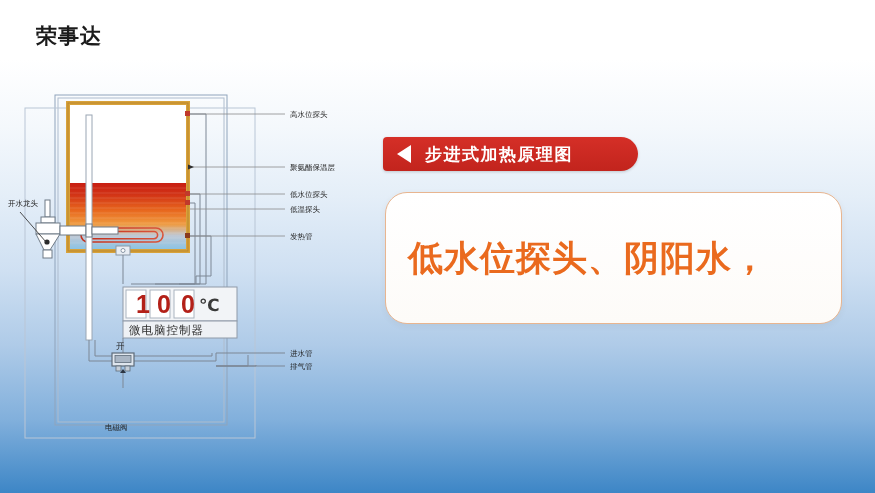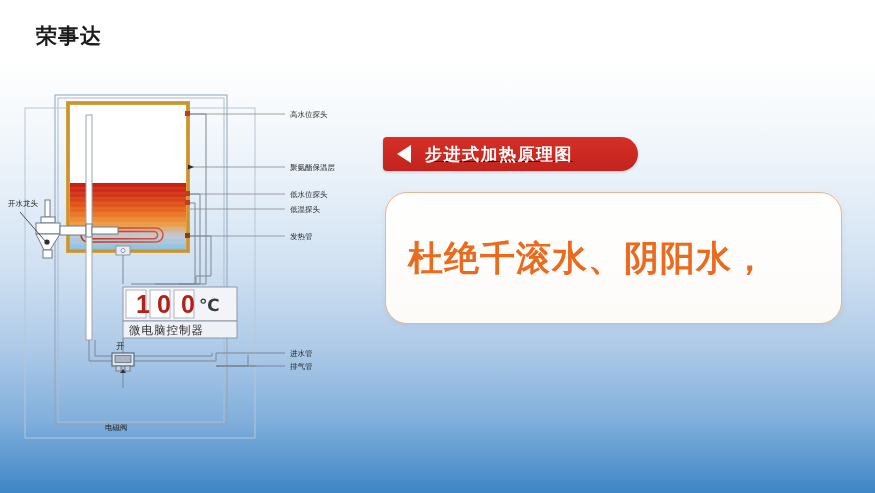--- a/index.html
+++ b/index.html
@@ -31,21 +31,20 @@
 
   
   #banner{
     position:absolute;left:383px;top:137px;
     height:34px;width:255px;
     background:linear-gradient(180deg,#d52f27,#c2241d);
     border-radius:4px 17px 17px 4px;
     display:flex;align-items:center;gap:14px;
     padding:0 16px 0 14px;box-sizing:border-box;
     box-shadow:0 1px 3px rgba(0,0,0,.18);
-    text-decoration:underline;
   }
   #banner .tri{
     width:0;height:0;flex:0 0 auto;
     border-top:9px solid transparent;
     border-bottom:9px solid transparent;
     border-right:14px solid #ffffff;
   }
   #banner .btxt{
     color:#fff;font-size:17px;font-weight:bold;letter-spacing:1.5px;
     font-family:"DejaVu Sans","Liberation Sans",sans-serif;
@@ -232,16 +231,16 @@
       <text x="290" y="299" font-size="7.5" fill="#1f1f1f" class="cnlbl">排气管</text>
     </svg>
   </div>
 
   <div id="banner">
     <span class="tri"></span>
     <span class="btxt">步进式加热原理图</span>
   </div>
 
   <div id="callout">
-    <div class="line">杜绝千滚水、阴阳水，</div>
+    <div class="line">低水位探头、阴阳水，</div>
   </div>
 
 </div>
 
 </body></html>

